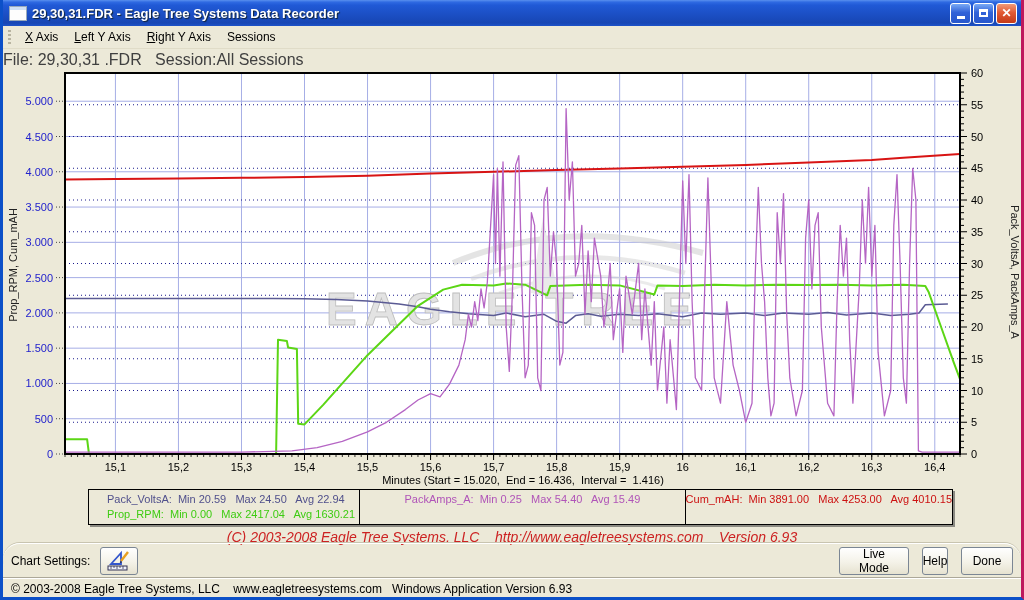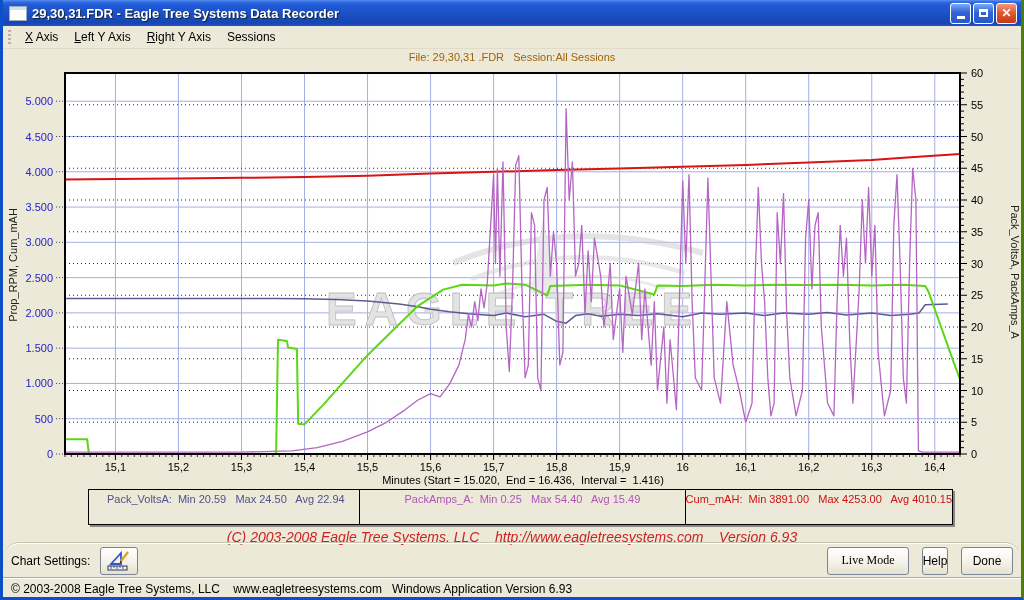--- a/index.html
+++ b/index.html
@@ -1,19 +1,19 @@
 <!DOCTYPE html>
 <html><head>
 <meta charset="utf-8">
 <style>
   html,body{margin:0;padding:0;}
   body{width:1024px;height:600px;overflow:hidden;background:#ECE9D8;
        font-family:"Liberation Sans",sans-serif;position:relative;}
   .window{position:absolute;inset:0;box-sizing:border-box;display:flex;flex-direction:column;
-          border-left:3px solid #0c50c8;border-right:3px solid #4d7c0f;border-bottom:3px solid #0c50c8;
+          border-left:3px solid #0c50c8;border-right:3px solid #be185d;border-bottom:3px solid #0c50c8;
           background:#ECE9D8;}
   
   .titlebar{height:26px;flex:0 0 26px;display:flex;align-items:center;padding:0 4px;
             background:linear-gradient(180deg,#5a90ee 0%,#2f6ae2 8%,#2059d6 20%,#1746b4 88%,#1d52c8 100%);
             color:#fff;}
   .title-icon{width:16px;height:13px;margin:0 5px 0 2px;background:#fdfdfd;border:1px solid #9ab;
               box-shadow:inset 0 3px 0 #cfe0f5;}
   .titlebar .title{font-size:13px;font-weight:bold;flex:1;white-space:nowrap;
                    text-shadow:1px 1px 1px #123;}
   .winbtn{width:21px;height:21px;margin-left:2px;border:1px solid #fff;border-radius:3px;
@@ -23,21 +23,21 @@
   .glyph-min{width:8px;height:3px;background:#fff;margin-top:8px;}
   .glyph-restore{width:9px;height:8px;border:2px solid #fff;border-top-width:3px;box-sizing:border-box;}
   
   .menubar{height:22px;flex:0 0 22px;display:flex;align-items:center;background:#ECE9D8;
            border-bottom:1px solid #e0dcc8;font-size:12px;}
   .menugrip{width:3px;height:14px;margin:0 6px 0 5px;
             background:repeating-linear-gradient(180deg,#b8b4a0 0 2px,#ECE9D8 2px 4px);}
   .menu-item{padding:2px 8px;cursor:default;}
   .menu-item u{text-decoration:underline;}
   
-  .chart-header{height:18px;flex:0 0 18px;text-align:center;font-size:11px;color:#a16207;
+  .chart-header{height:18px;flex:0 0 18px;text-align:left;font-size:16px;color:#404040;
                 padding-top:2px;box-sizing:border-box;}
   
   .chart-wrap{height:420px;flex:0 0 420px;position:relative;}
   svg text{font-family:"Liberation Sans",sans-serif;}
   
   .legend-row{height:42px;flex:0 0 42px;position:relative;}
   .legend-box{position:absolute;left:85px;top:2px;width:863px;height:34px;background:#ECE9D8;
               border:1px solid #000;box-shadow:2px 2px 0 rgba(60,60,60,.55);font-size:11px;display:flex;}
   .leg-s1{width:277px;border-right:1px solid #000;padding:2px 0 0 18px;box-sizing:border-box;}
   .leg-s2{width:333px;border-right:1px solid #000;padding:2px 0 0 0;text-align:center;box-sizing:border-box;}
@@ -410,20 +410,21 @@
         <text x="0" y="0" font-size="11" fill="#222" transform="translate(14,198) rotate(-90)" text-anchor="middle">Prop_RPM, Cum_mAH</text>
         <text x="0" y="0" font-size="11" fill="#222" transform="translate(1008,205) rotate(90)" text-anchor="middle">Pack_VoltsA, PackAmps_A</text>
         <text x="520" y="417" font-size="11" fill="#000" text-anchor="middle">Minutes (Start = 15.020,&nbsp; End = 16.436,&nbsp; Interval =&nbsp; 1.416)</text>
       </svg>
   </div>
 
   <div class="legend-row">
     <div class="legend-box">
       <div class="leg-s1">
         <div class="leg-line" id="legend-s1r1" style="color: rgb(80, 80, 140);">Pack_VoltsA:&nbsp; Min 20.59&nbsp;&nbsp; Max 24.50&nbsp;&nbsp; Avg 22.94</div>
+        <div class="leg-line" id="legend-s1r2" style="color: rgb(62, 204, 18);">Prop_RPM:&nbsp; Min 0.00&nbsp;&nbsp; Max 2417.04&nbsp;&nbsp; Avg 1630.21</div>
       </div>
       <div class="leg-s2">
         <div class="leg-line" id="legend-s2r1" style="color: rgb(176, 84, 184);">PackAmps_A:&nbsp; Min 0.25&nbsp;&nbsp; Max 54.40&nbsp;&nbsp; Avg 15.49</div>
       </div>
       <div class="leg-s3">
         <div class="leg-line" id="legend-s3r1" style="color: rgb(204, 17, 17);">Cum_mAH:&nbsp; Min 3891.00&nbsp;&nbsp; Max 4253.00&nbsp;&nbsp; Avg 4010.15</div>
       </div>
     </div>
   </div>
 
@@ -434,21 +435,21 @@
     <button class="xp-btn icon-btn">
       <svg width="24" height="22" viewBox="0 0 24 22">
         <rect x="1" y="16" width="19" height="4" fill="#eef0fa" stroke="#333355" stroke-width="1"></rect>
         <path d="M4 16v3 M7 16v2 M10 16v3 M13 16v2 M16 16v3" stroke="#333355" stroke-width="0.8" fill="none"></path>
         <path d="M4 14 L14 3 L14 14 Z" fill="none" stroke="#3355cc" stroke-width="1.8"></path>
         <path d="M21 2 L14 11" stroke="#e8a020" stroke-width="2.4"></path>
         <path d="M14 11 L12.6 12.8 L14.8 12.4 Z" fill="#222"></path>
       </svg>
     </button>
     <div class="right-btns">
-      <button class="xp-btn" style="width:82px;font-family:Liberation Serif, serif;">Live Mode</button>
+      <button class="xp-btn" style="width:70px;">Live Mode</button>
       <button class="xp-btn" style="width:24px;">Help</button>
       <button class="xp-btn" style="width:52px;">Done</button>
     </div>
   </div>
 
   <div class="statusbar">© 2003-2008 Eagle Tree Systems, LLC&nbsp;&nbsp;&nbsp; www.eagletreesystems.com&nbsp;&nbsp; Windows Application Version 6.93</div>
 
 </div>
 
 </body></html>

